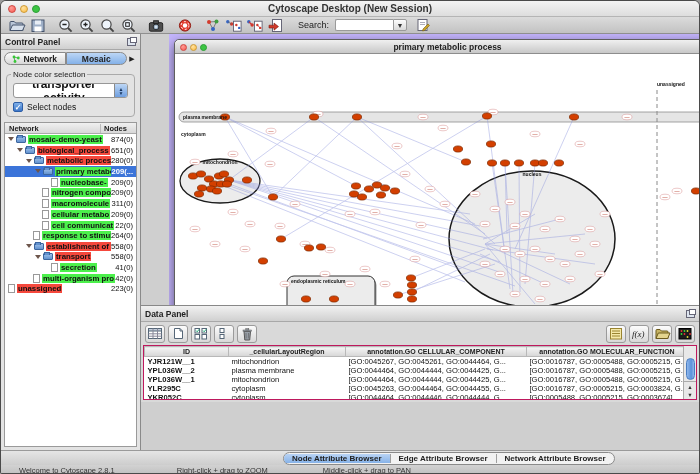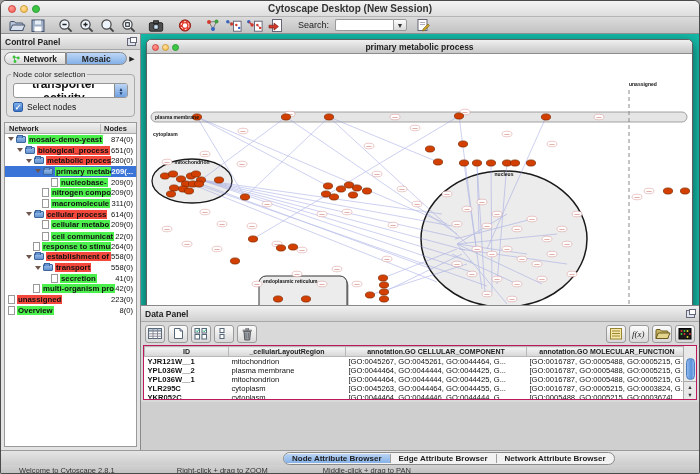--- a/index.html
+++ b/index.html
@@ -77,21 +77,21 @@
   .fold:before{content:"";position:absolute;left:0;top:-2px;width:4px;height:2px;background:#6292cf;border:1px solid #3d669f;border-bottom:none;}
   .leafi{width:7px;height:9px;background:#fff;border:1px solid #999;margin-right:2px;flex:none;}
   .tlabel{padding:0 1px;font-weight:bold;color:#111;overflow:hidden;}
   .hl-green{background:#4cf04c;}
   .hl-red{background:#f5483c;}
   .tcount{margin-left:auto;padding-right:3px;font-size:7.6px;color:#111;flex:none;}
   .trow.sel .tcount{color:#fff;font-weight:bold;}
 
   
   .right{width:560px;display:flex;flex-direction:column;}
-  .desktop{height:271px;background:#14b8a6;position:relative;overflow:hidden;}
+  .desktop{height:271px;background:#c4b5fd;position:relative;overflow:hidden;margin-left:28px;}
 
   .net-window{position:absolute;left:5px;top:5px;width:547px;height:300px;border:1px solid #5f5f5f;
               border-radius:5px 5px 1px 1px;background:#fff;display:flex;flex-direction:column;
               box-shadow:0 4px 12px rgba(0,0,0,.55);}
   .nw-titlebar{height:14px;background:linear-gradient(#f0f0f0,#c8c8c8);border-bottom:1px solid #8d8d8d;
                display:flex;align-items:center;justify-content:center;position:relative;border-radius:5px 5px 0 0;}
   .nw-title{font-size:8.5px;font-weight:bold;color:#222;}
   .nw-lights{position:absolute;left:5px;top:4px;display:flex;gap:3px;}
   .nw-lights .light{width:7px;height:7px;}
   .nw-canvas{flex:1;position:relative;background:#fff;overflow:hidden;}
@@ -349,26 +349,20 @@
               <span class="leafi"></span>
               <span class="tlabel hl-green">nitrogen compo</span>
               <span class="tcount">209(0)</span>
             </div>
             <div class="trow" style="padding-left: 30px;">
               <span class="sp"></span>
               <span class="leafi"></span>
               <span class="tlabel hl-green">macromolecule</span>
               <span class="tcount">311(0)</span>
             </div>
-            <div class="trow" style="padding-left: 21px;">
-              <span class="arr"></span>
-              <span class="fold"></span>
-              <span class="tlabel hl-red">cellular process</span>
-              <span class="tcount">614(0)</span>
-            </div>
             <div class="trow" style="padding-left: 30px;">
               <span class="sp"></span>
               <span class="leafi"></span>
               <span class="tlabel hl-green">cellular metabo</span>
               <span class="tcount">209(0)</span>
             </div>
             <div class="trow" style="padding-left: 30px; align-items: flex-end;">
               <span class="sp"></span>
               <span class="leafi"></span>
               <span class="tlabel hl-green">cell communicat</span>
@@ -401,25 +395,20 @@
             <div class="trow" style="padding-left: 21px;">
               <span class="sp"></span>
               <span class="leafi"></span>
               <span class="tlabel hl-green">multi-organism pro</span>
               <span class="tcount">42(0)</span>
             </div>
             <div class="trow" style="padding-left: 3px;">
               <span class="leafi"></span>
               <span class="tlabel hl-red">unassigned</span>
               <span class="tcount">223(0)</span>
-            </div>
-            <div class="trow" style="padding-left: 3px;">
-              <span class="leafi"></span>
-              <span class="tlabel hl-green">Overview</span>
-              <span class="tcount">8(0)</span>
             </div>
           </div>
       </div>
     </div>
 
     <div class="right">
       <div class="desktop">
 
         <div class="net-window">
           <div class="nw-titlebar">

